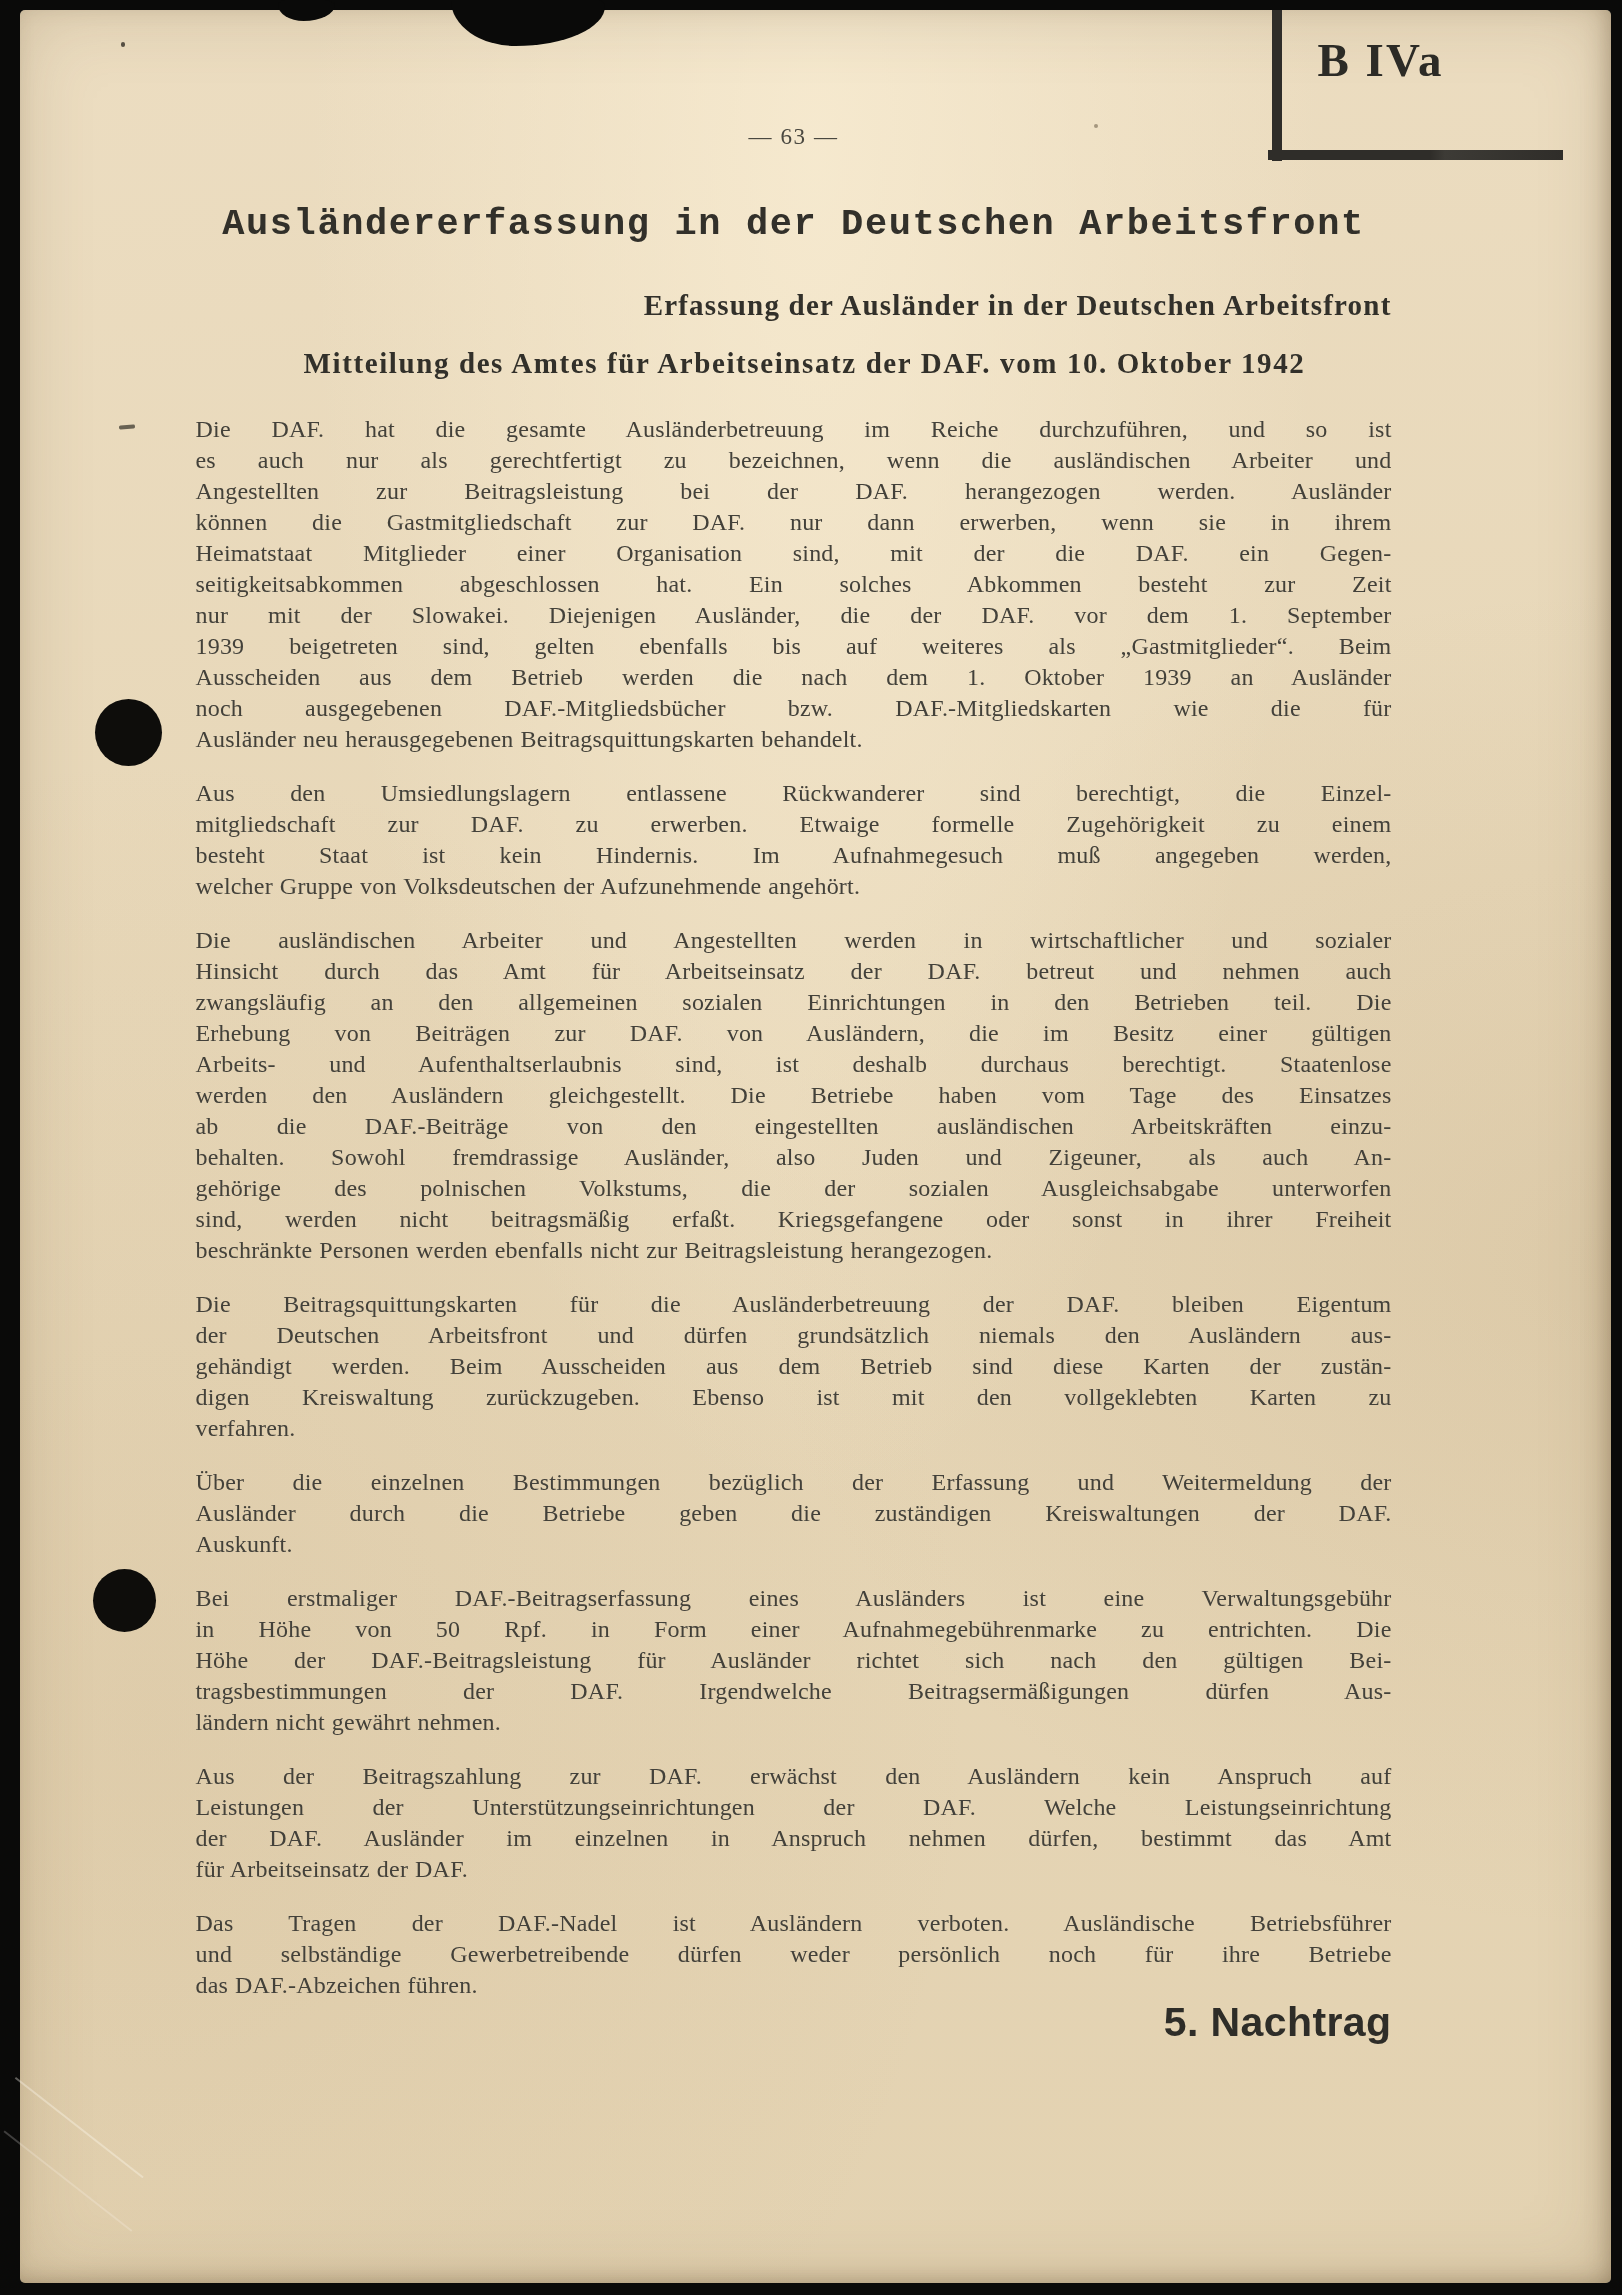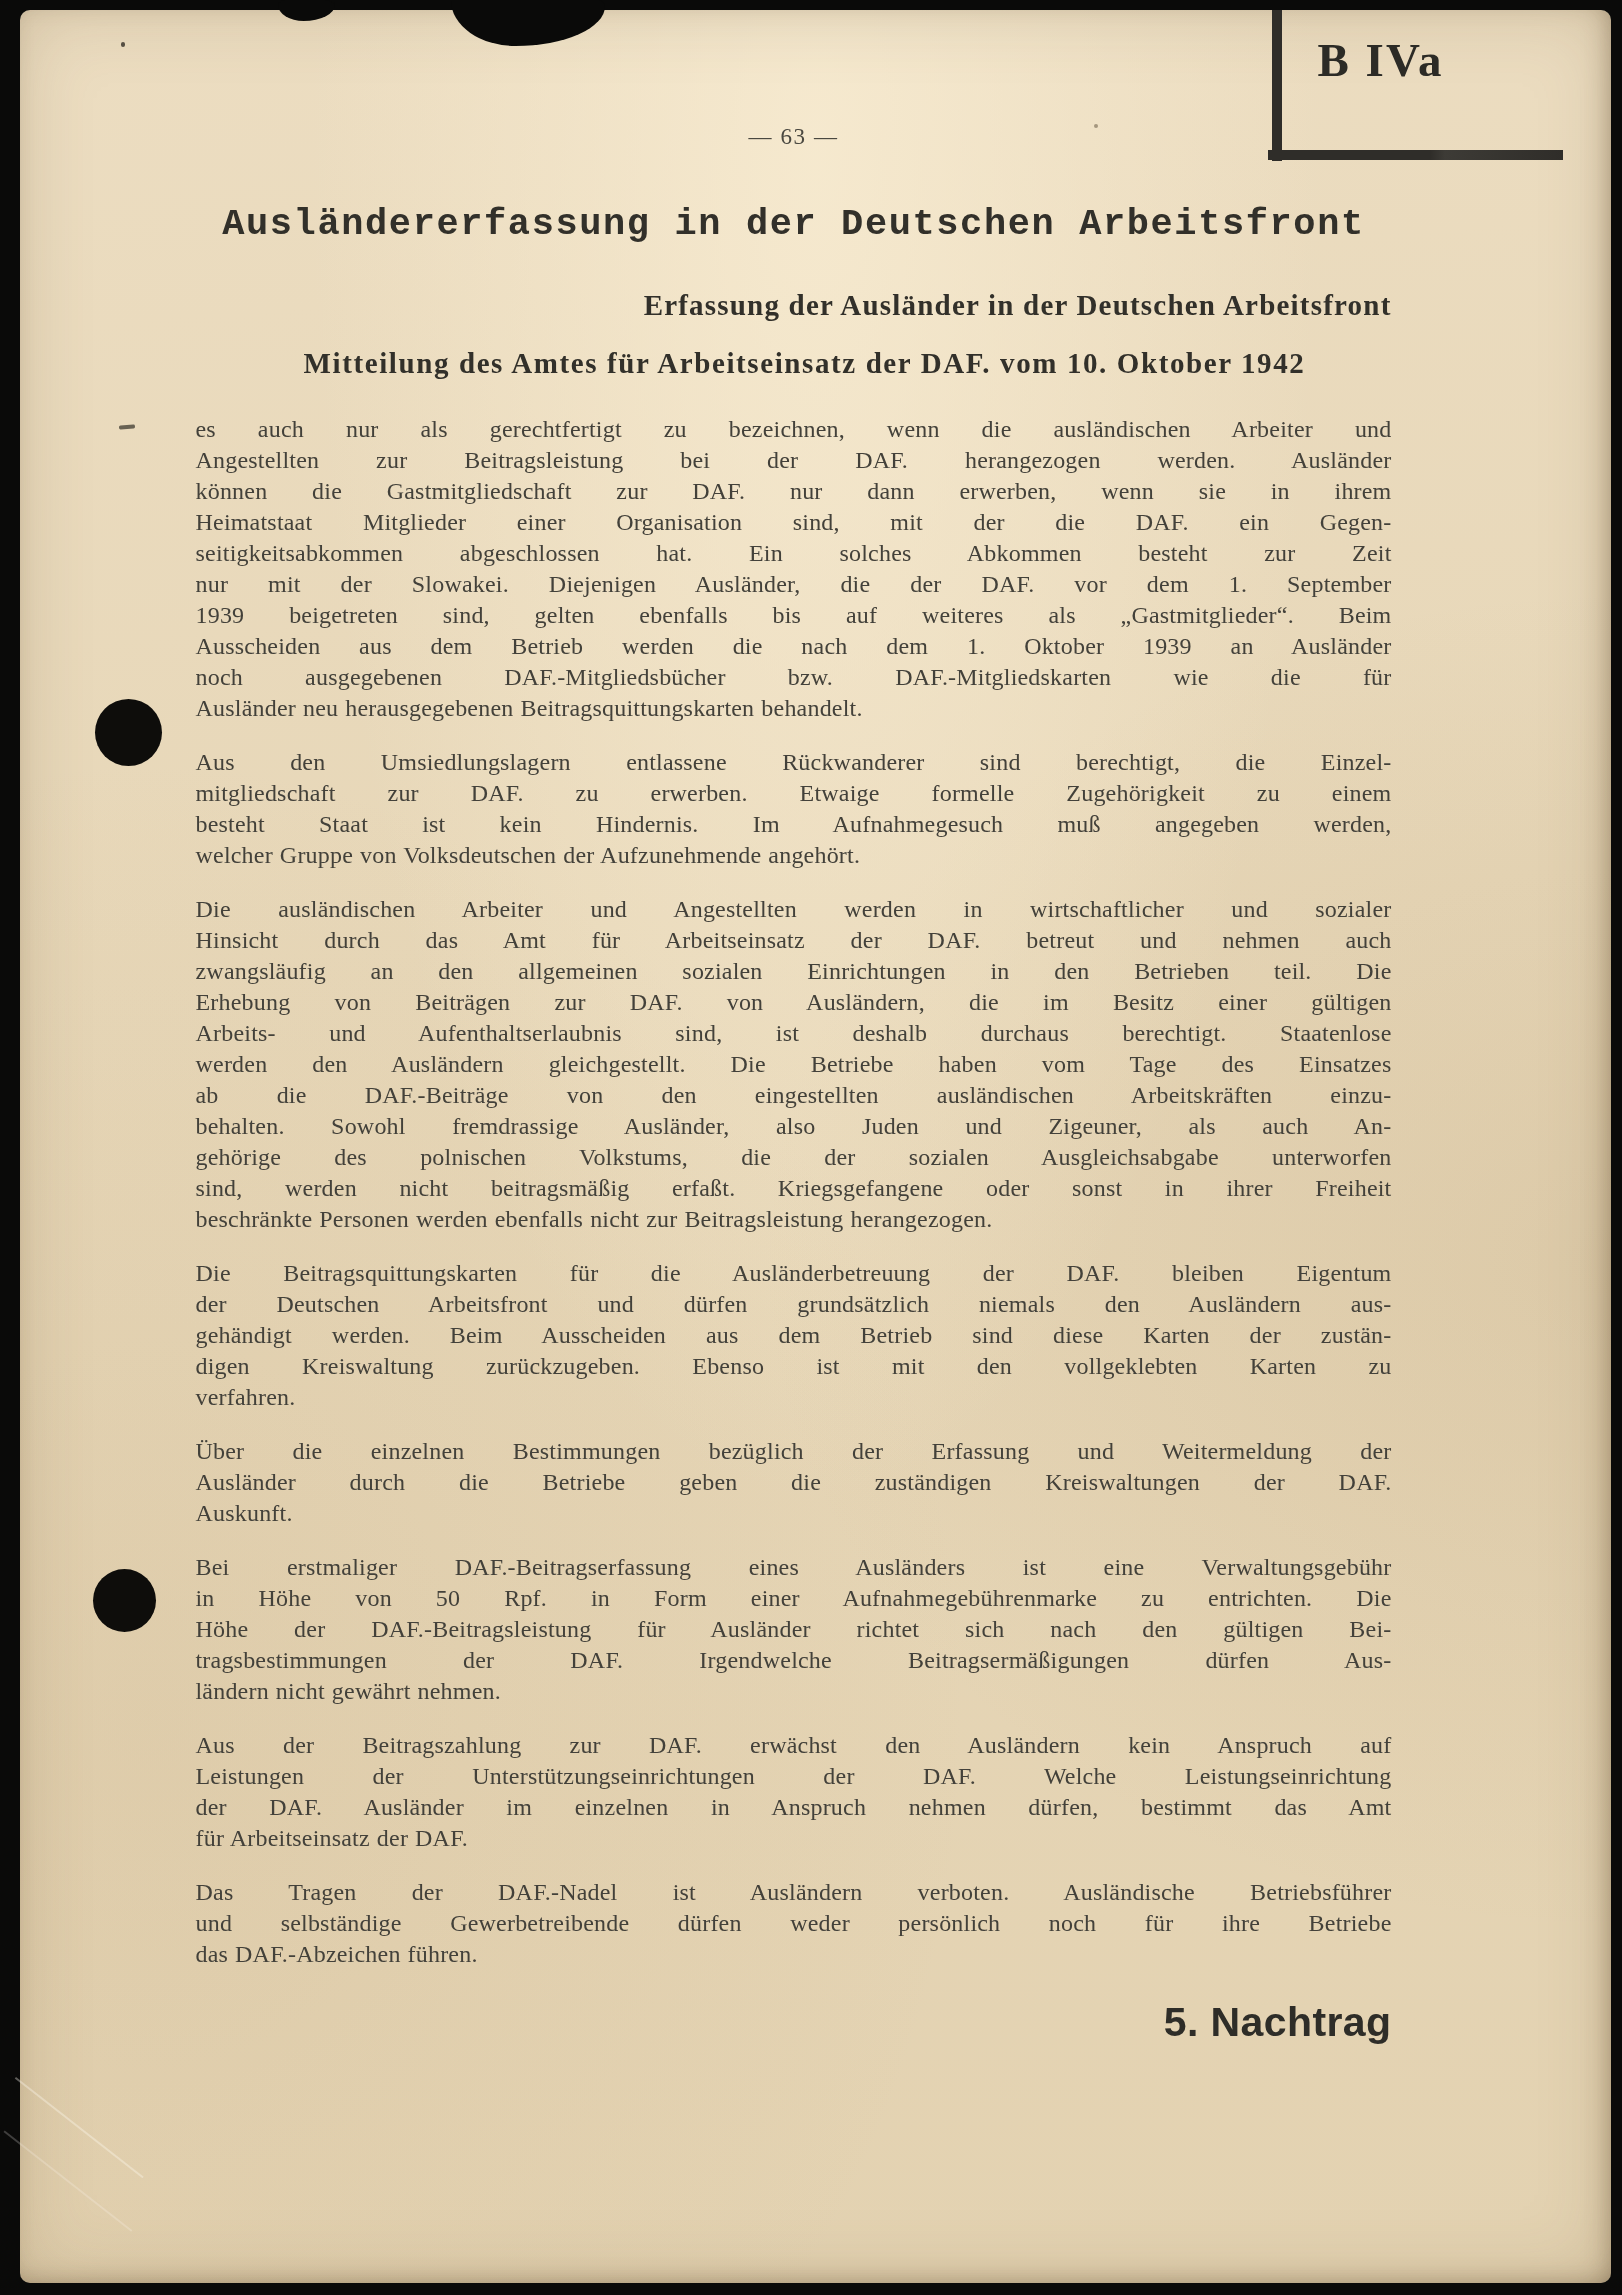--- a/index.html
+++ b/index.html
@@ -23,21 +23,21 @@
     width:1591px;height:2273px;
     background:
       radial-gradient(ellipse at 50% 6%, rgba(248,236,210,0.8) 0%, rgba(248,236,210,0) 45%),
       radial-gradient(ellipse at 100% 55%, rgba(170,140,95,0.16) 0%, rgba(170,140,95,0) 38%),
       radial-gradient(ellipse at 8% 75%, rgba(175,145,100,0.12) 0%, rgba(175,145,100,0) 40%),
       linear-gradient(176deg,#ecddc1 0%, #e7d7b8 40%, #e3d2b1 100%);
     box-shadow:
       inset 0 0 73px rgba(110,85,50,0.22),
       inset -14.6px 0 28px -14.6px rgba(80,60,35,0.35),
       inset 0 -11.4px 24px -11.4px rgba(80,60,35,0.30);
-    border-radius:10px;
+    border-radius:5px;
   }
   
   .notch{
     position:absolute;background:var(--scan-bg);
   }
   .notch.big{left:431px;top:-21px;width:154px;height:57px;border-radius:46% 54% 58% 42% / 20% 30% 70% 80%;}
   .notch.small{left:258px;top:-11.4px;width:57px;height:23px;border-radius:40% 60% 55% 45% / 30% 30% 70% 70%;}
   
   .tab-rule-v{
     position:absolute;left:1252px;top:0;width:10.5px;height:151px;
@@ -133,20 +133,21 @@
   <div class="tab-label">B IVa</div>
 
   <div class="page-number">— 63 —</div>
 
   <div class="doc-title">Ausländererfassung in der Deutschen Arbeitsfront</div>
   <div class="doc-subtitle">Erfassung der Ausländer in der Deutschen Arbeitsfront</div>
   <div class="doc-source">Mitteilung des Amtes für Arbeitseinsatz der DAF. vom 10. Oktober 1942</div>
 
   <div class="body-text">
       <div class="para">
+        <div class="line">Die DAF. hat die gesamte Ausländerbetreuung im Reiche durchzuführen, und so ist</div>
         <div class="line">es auch nur als gerechtfertigt zu bezeichnen, wenn die ausländischen Arbeiter und</div>
         <div class="line">Angestellten zur Beitragsleistung bei der DAF. herangezogen werden. Ausländer</div>
         <div class="line">können die Gastmitgliedschaft zur DAF. nur dann erwerben, wenn sie in ihrem</div>
         <div class="line">Heimatstaat Mitglieder einer Organisation sind, mit der die DAF. ein Gegen-</div>
         <div class="line">seitigkeitsabkommen abgeschlossen hat. Ein solches Abkommen besteht zur Zeit</div>
         <div class="line">nur mit der Slowakei. Diejenigen Ausländer, die der DAF. vor dem 1. September</div>
         <div class="line">1939 beigetreten sind, gelten ebenfalls bis auf weiteres als „Gastmitglieder“. Beim</div>
         <div class="line">Ausscheiden aus dem Betrieb werden die nach dem 1. Oktober 1939 an Ausländer</div>
         <div class="line">noch ausgegebenen DAF.-Mitgliedsbücher bzw. DAF.-Mitgliedskarten wie die für</div>
         <div class="line last">Ausländer neu herausgegebenen Beitragsquittungskarten behandelt.</div>

